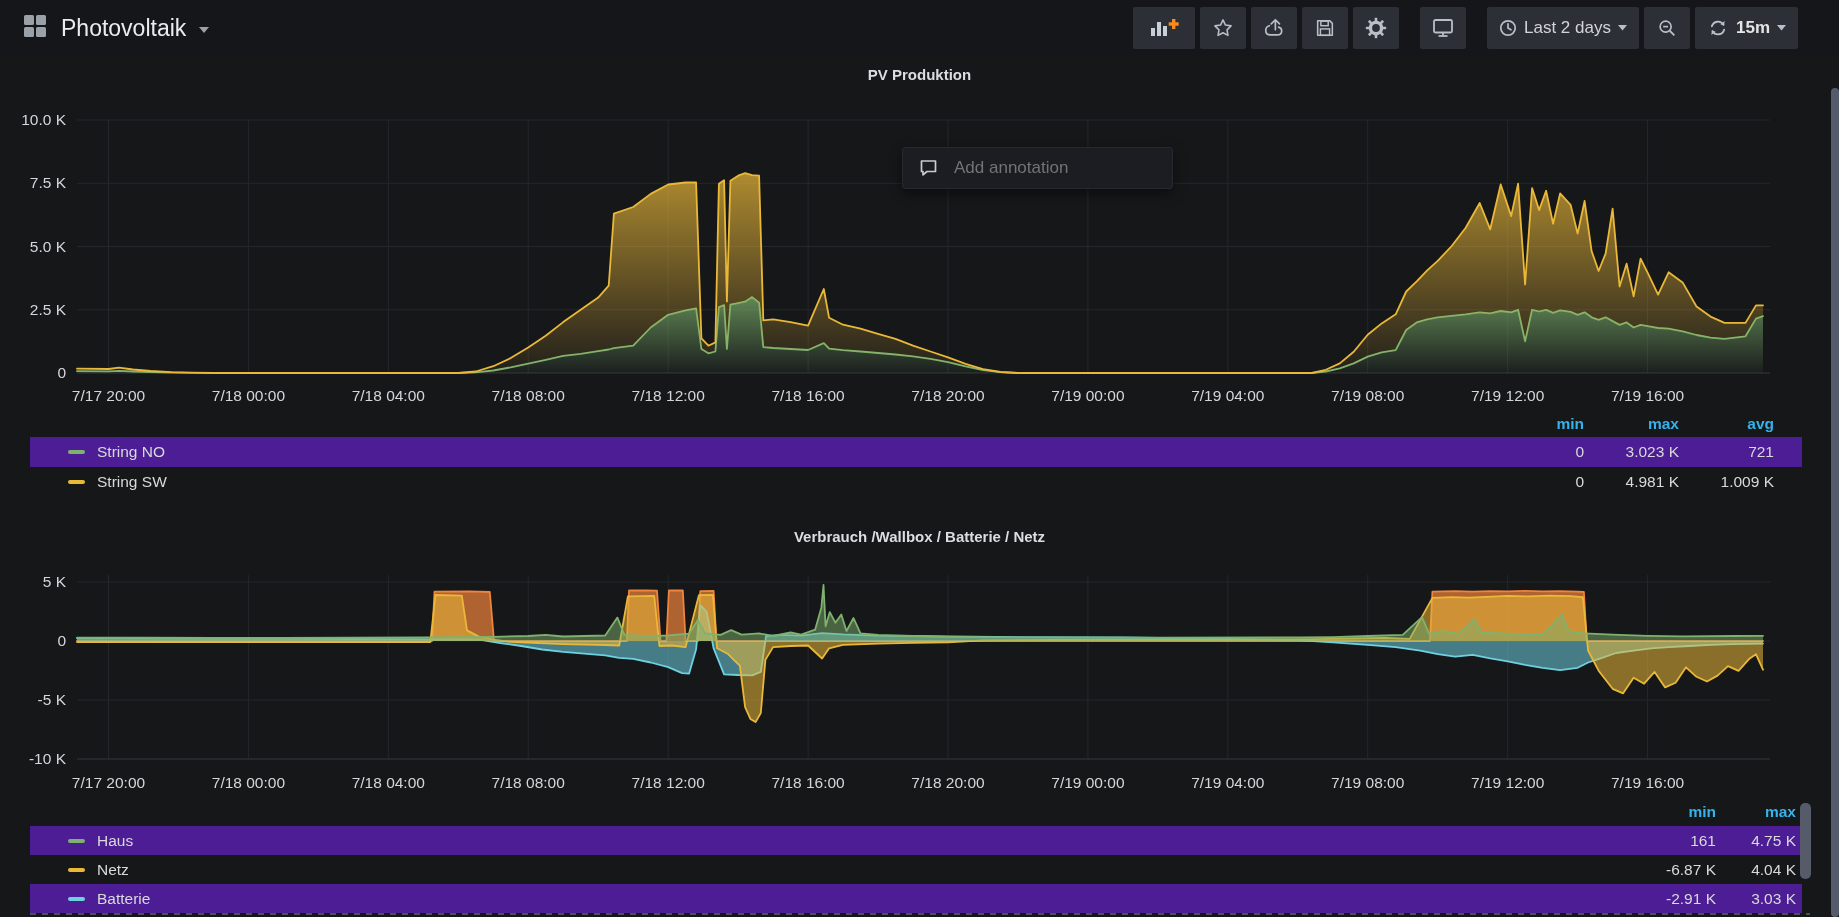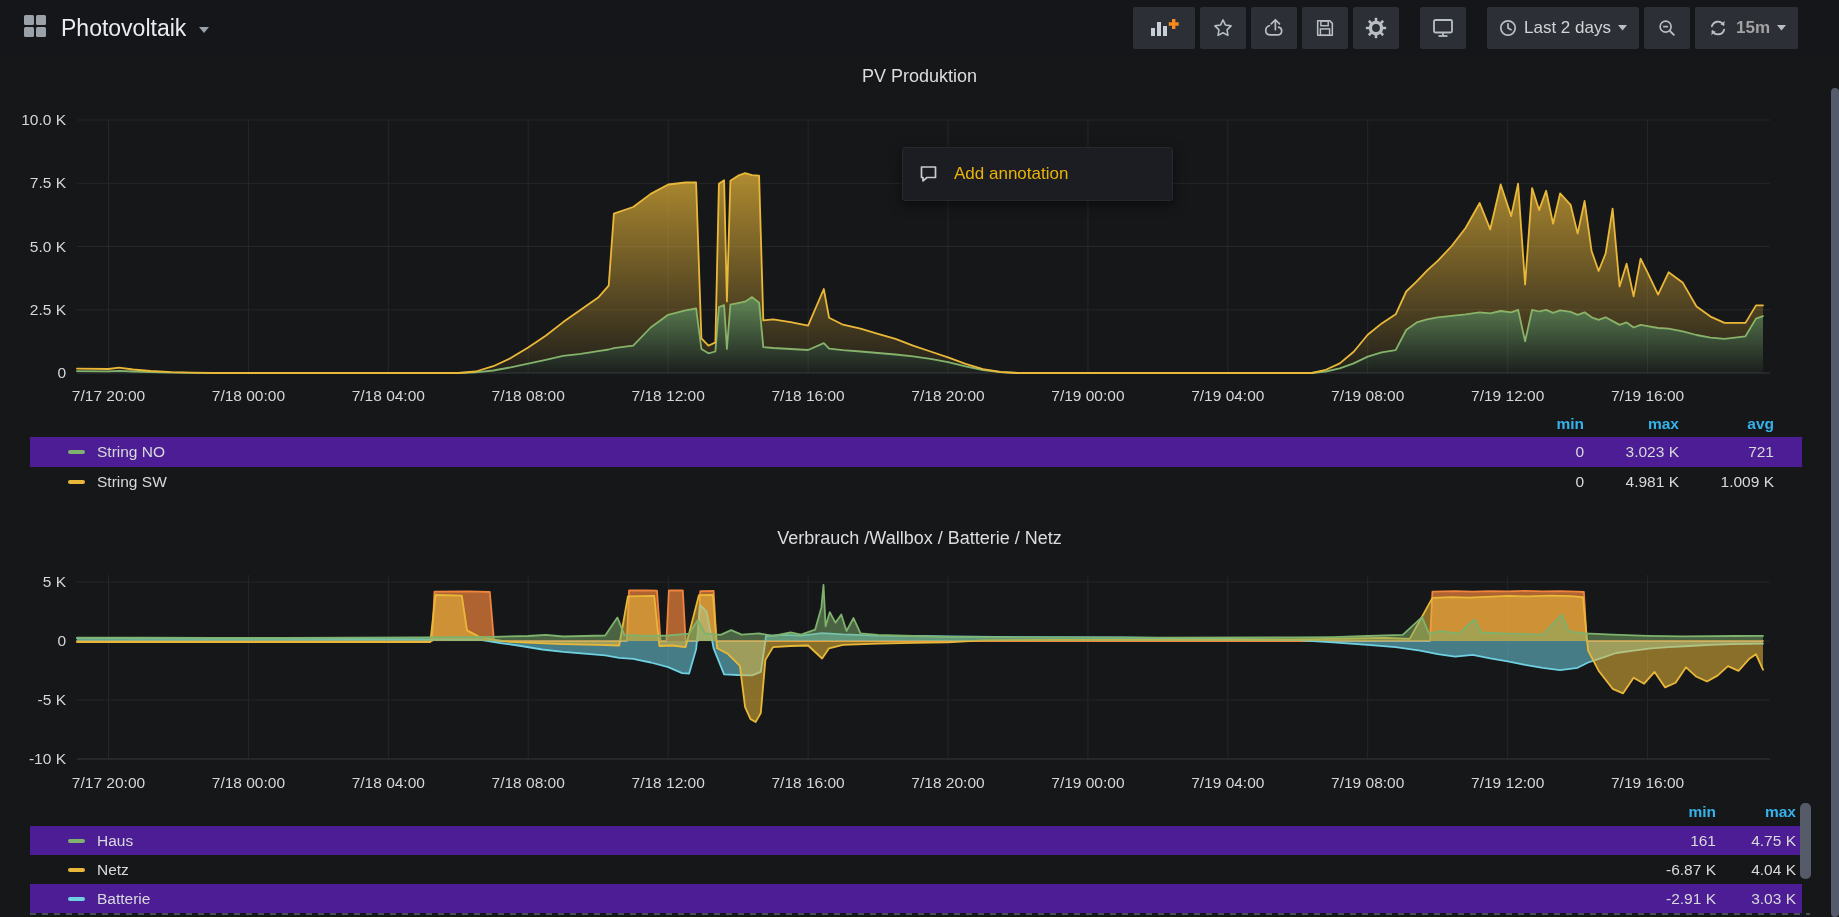--- a/index.html
+++ b/index.html
@@ -12,22 +12,22 @@
   .nav-right{position:absolute;right:41px;top:7px;display:flex;align-items:center;gap:5px;}
   .navbtn{height:42px;width:46px;background:#2c2f35;border:none;border-radius:2px;
           display:flex;align-items:center;justify-content:center;gap:7px;cursor:pointer;padding:0;}
   .navbtn.wide{width:62px;}
   .navbtn.auto{width:auto;padding:0 12px;}
   .navbtn.gapL{margin-left:16px;}
   .navbtn svg{display:block;}
   .navtxt{font-size:17px;color:#d2d4d8;white-space:nowrap;}
   .refresh-int{font-size:17px;font-weight:700;}
   
-  .panel-title{position:absolute;left:0;width:1839px;text-align:center;font-size:18px;
-               font-weight:400;color:#dcdde0;cursor:pointer;}
+  .panel-title{position:absolute;left:0;width:1839px;text-align:center;font-size:15px;
+               font-weight:700;color:#dcdde0;cursor:pointer;}
   svg.chart{position:absolute;left:0;}
   svg text{font-family:"Liberation Sans",sans-serif;}
   .grid{stroke:#25272b;stroke-width:1;}
   .axisline{stroke:#35383d;}
   .sline{fill:none;stroke-width:1.8;stroke-linejoin:round;stroke-linecap:round;}
   .tick{font-size:15.5px;fill:#d4d6d9;}
   
   .legend{position:absolute;left:30px;width:1772px;}
   .lrow{display:flex;align-items:center;height:30px;cursor:pointer;justify-content:center;}
   .legend2 .lrow{height:29px;}
@@ -35,24 +35,24 @@
   .striped{background:#4c1d95;}
   .lname{flex:1;display:flex;align-items:center;gap:12px;padding-left:38px;
          font-size:15.5px;color:#d8d9da;}
   .swatch{width:17px;height:4px;border-radius:2px;display:inline-block;}
   .lcell{width:95px;text-align:right;font-size:15.5px;color:#d8d9da;}
   .legend1 .lcell:last-child{margin-right:28px;}
   .legend2 .lcell{width:80px;}
   .legend2 .lcell:last-child{margin-right:6px;}
   .lh{color:#35b2ea;font-weight:700;font-size:15.5px;}
   
-  .popup{position:absolute;left:902px;top:147px;width:271px;height:54px;background:#1b1d22;
+  .popup{position:absolute;left:902px;top:147px;width:271px;height:42px;background:#1b1d22;
          border:1px solid #27292e;border-radius:3px;box-shadow:0 4px 12px rgba(0,0,0,.5);
          display:flex;align-items:center;gap:16px;padding-left:16px;box-sizing:border-box;
-         font-size:17px;color:#eab308;cursor:pointer;}
+         font-size:17px;color:#737373;cursor:pointer;}
   
   .page-scrollbar{position:absolute;left:1831px;top:88px;width:8px;height:829px;
                   background:#545b6a;border-radius:4px;}
   .legend-scrollbar{position:absolute;left:1800px;top:803px;width:11px;height:76px;
                     background:#555b69;border-radius:5px;}
   .legend-scroll-track{position:absolute;left:30px;top:913px;width:1780px;height:2px;
         background:repeating-linear-gradient(90deg,#4a505c 0 6px,transparent 6px 12px);}
 </style>
 </head>
 <body>
@@ -154,21 +154,21 @@
         </svg>
       </button>
 
       <button class="navbtn auto">
         <svg width="22" height="22" viewBox="0 0 24 24">
           <path d="M5.3 10.2A7 7 0 0 1 18 8.4" fill="none" stroke="#b8bfc7" stroke-width="2" stroke-linecap="round"></path>
           <polygon points="19.3,4.4 18.6,9.6 14.5,7.8" fill="#b8bfc7"></polygon>
           <path d="M18.7 13.8A7 7 0 0 1 6 15.6" fill="none" stroke="#b8bfc7" stroke-width="2" stroke-linecap="round"></path>
           <polygon points="4.7,19.6 5.4,14.4 9.5,16.2" fill="#b8bfc7"></polygon>
         </svg>
-        <span class="navtxt refresh-int" style="color: #a3a3a3;">15m</span>
+        <span class="navtxt refresh-int" style="color: #e5e5e5;">15m</span>
         <svg width="9" height="6" viewBox="0 0 9 6">
           <polygon points="0,0 9,0 4.5,5.5" fill="#b8bfc7"></polygon>
         </svg>
       </button>
     </div>
   </header>
 
   <div class="panel-title" style="top:66px;">PV Produktion</div>
   <svg id="chart1" class="chart" style="top:95px;" width="1839" height="320" viewBox="0 95 1839 320">
       <defs>

